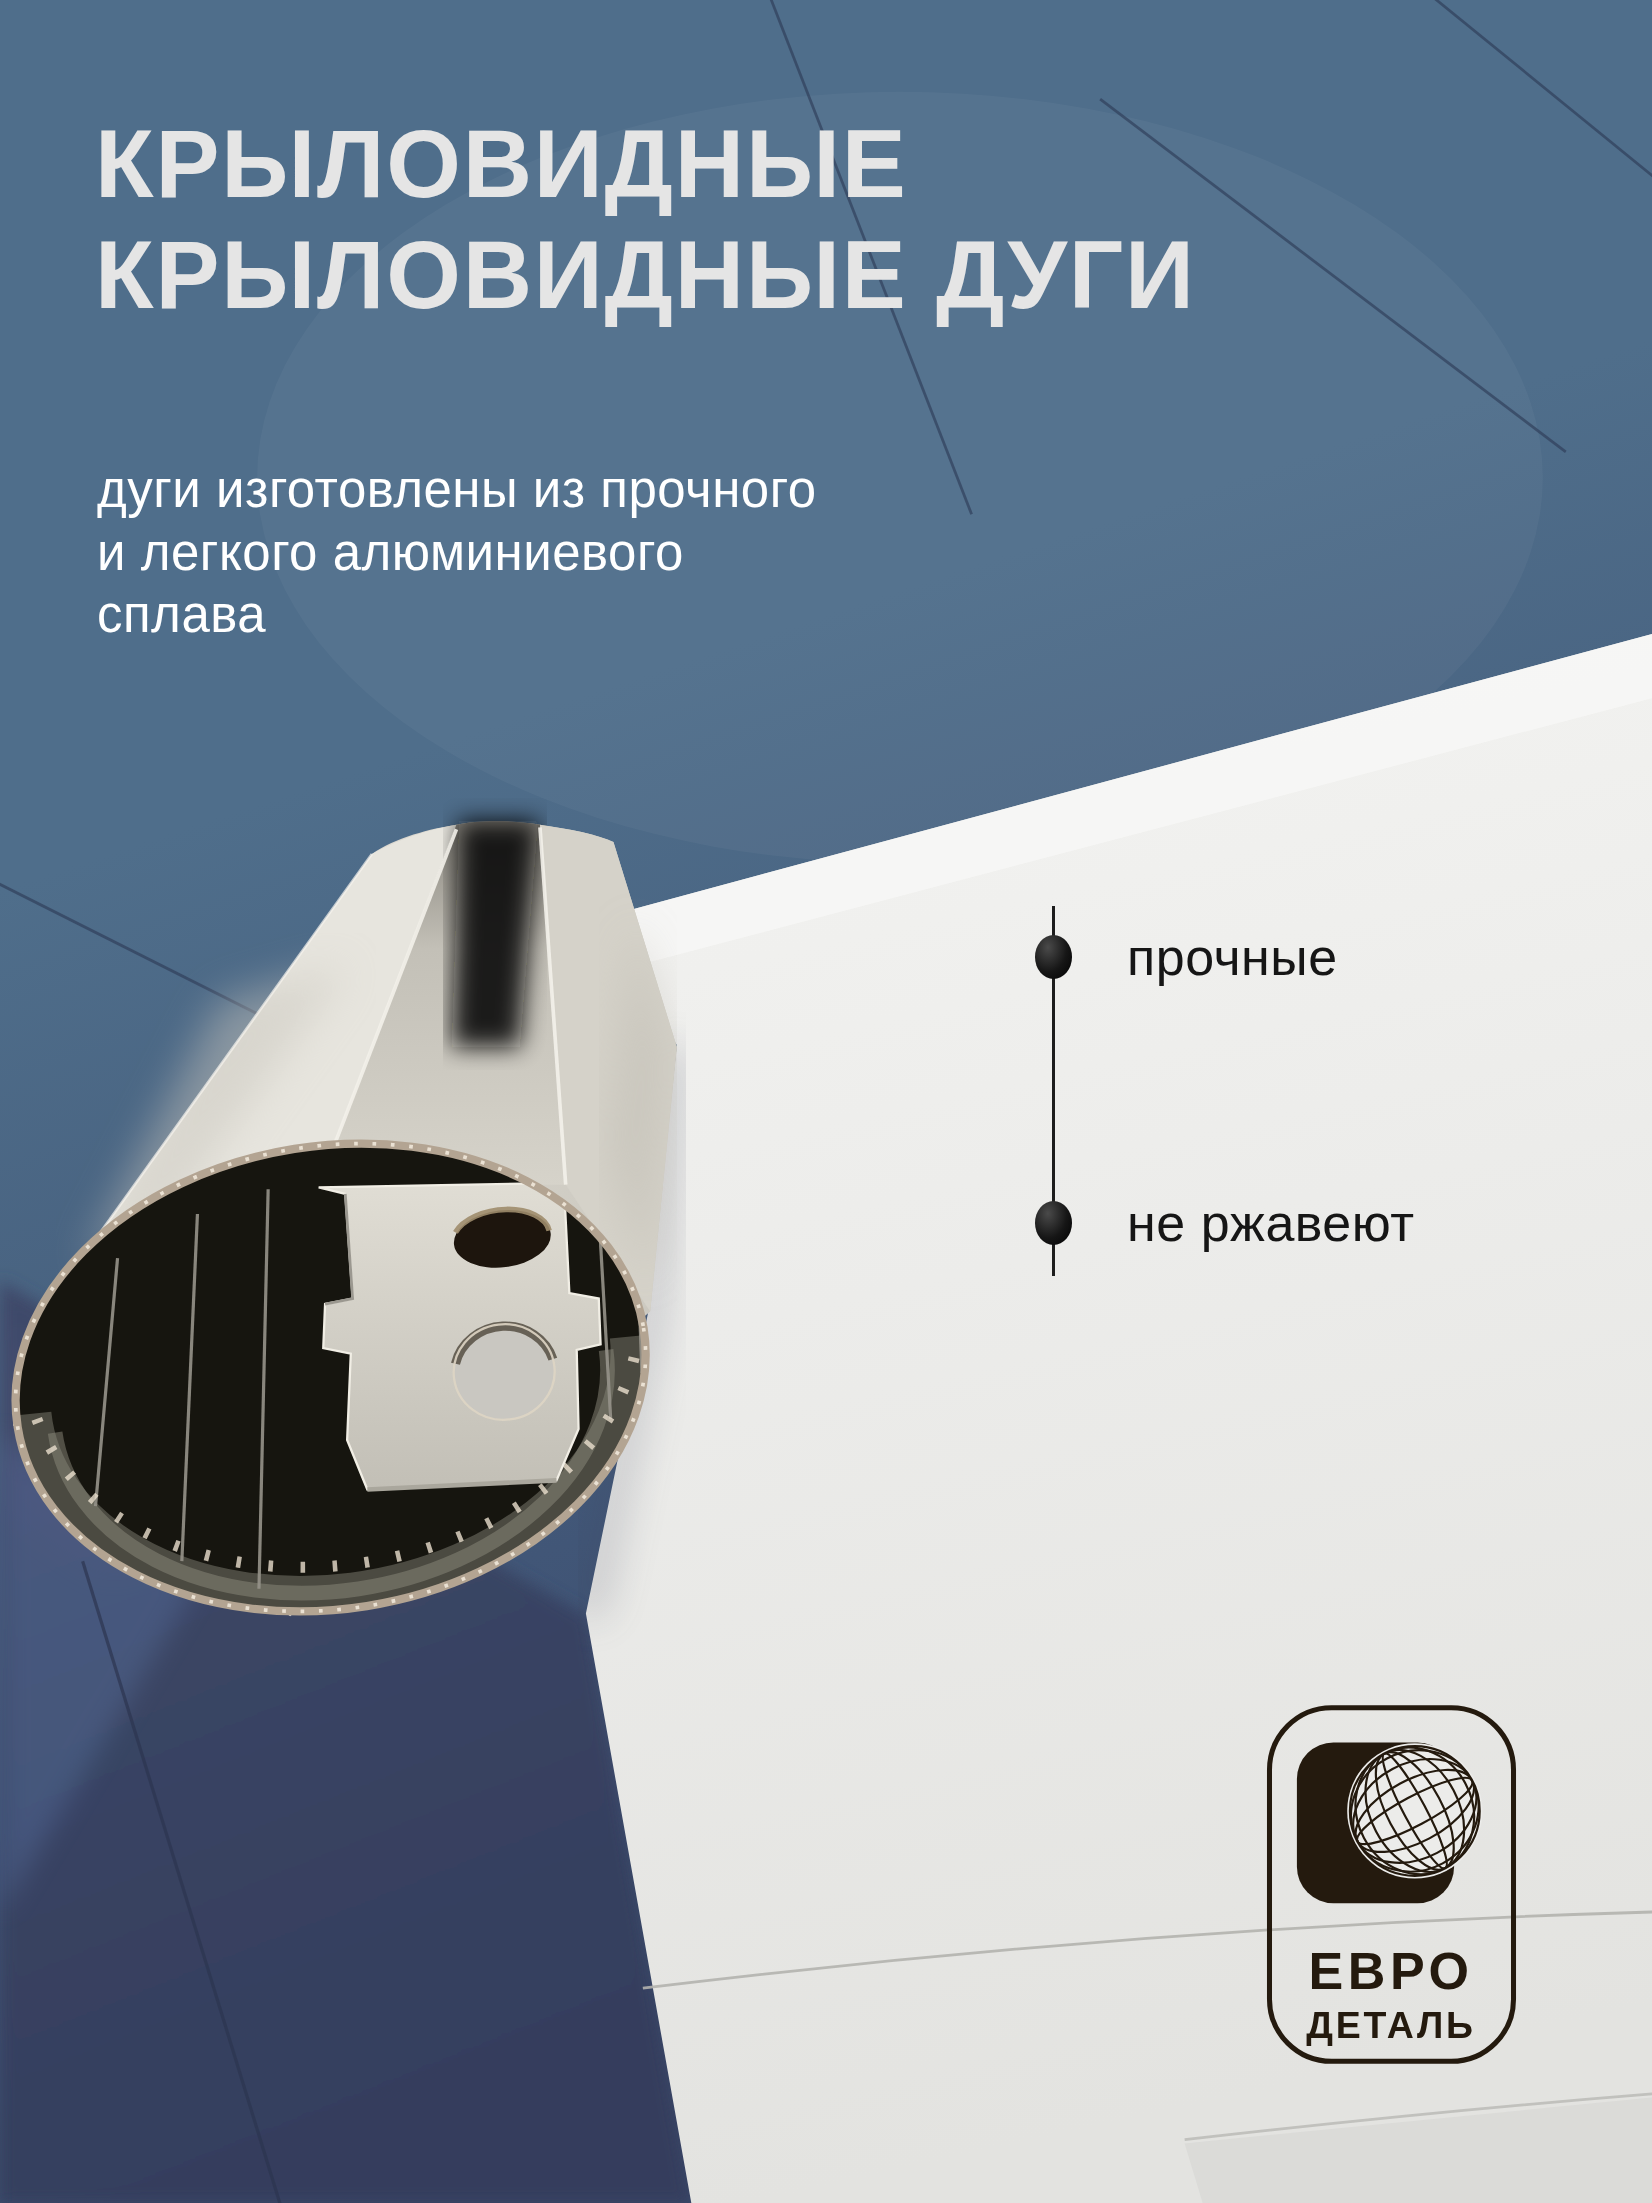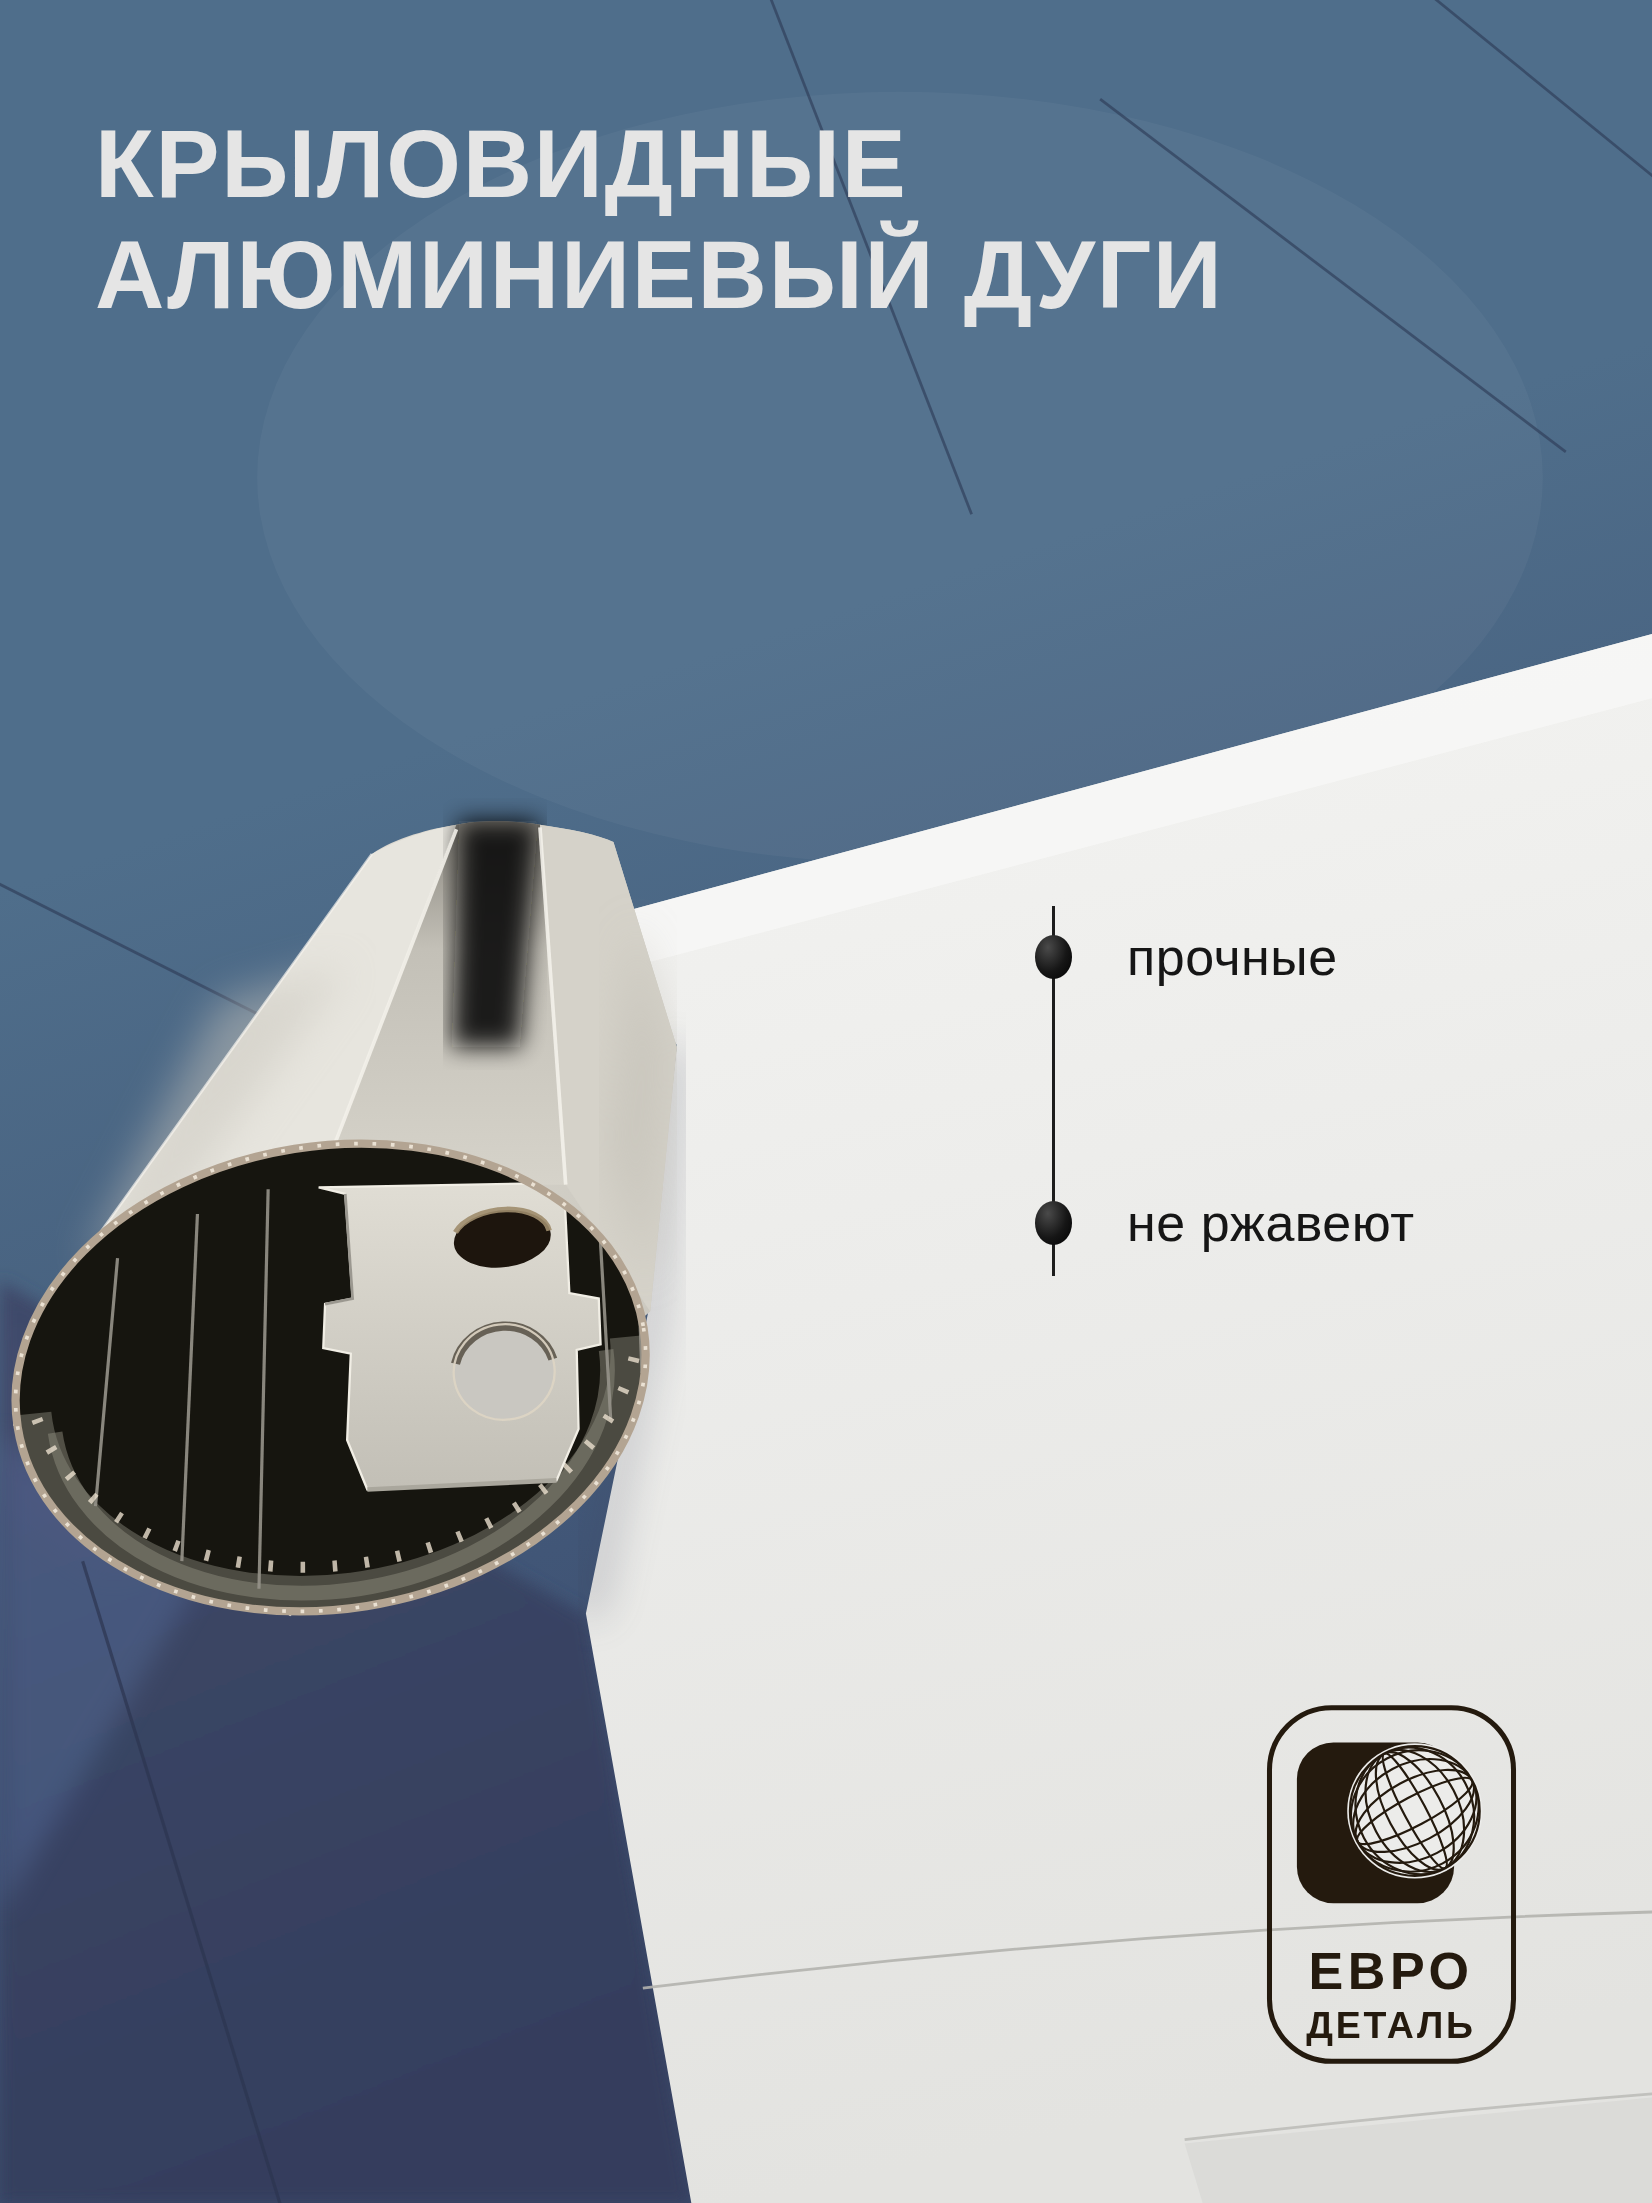--- a/index.html
+++ b/index.html
@@ -183,23 +183,26 @@
       </g>
 
       <ellipse cx="360" cy="1500" rx="345" ry="252" transform="rotate(-9 360 1500)" fill="none" stroke="#b1a violet" opacity="0"></ellipse>
       <ellipse cx="360" cy="1500" rx="345" ry="252" transform="rotate(-9 360 1500)" fill="none" stroke="#b3a492" stroke-width="9"></ellipse>
       <ellipse cx="360" cy="1500" rx="345" ry="252" transform="rotate(-9 360 1500)" fill="none" stroke="#f0e8da" stroke-width="4" stroke-dasharray="4 16" opacity="0.9"></ellipse>
     </g>
   </svg>
 
   <div id="title" class="overlay">
     <div>КРЫЛОВИДНЫЕ</div>
-    <div>АЛЮМИНИЕВЫЙ ДУГИ</div>
+    <div>КРЫЛОВИДНЫЕ ДУГИ</div>
   </div>
 
+  <div id="subtitle" class="overlay">дуги изготовлены из прочного
+и легкого алюминиевого
+сплава</div>
 
   <div id="features" class="overlay">
     <div id="feature-line"></div>
     <div class="feature-row frow0">
       <div class="bullet-dot"></div>
       <div class="feature-label">прочные</div>
     </div>
     <div class="feature-row frow2">
       <div class="bullet-dot"></div>
       <div class="feature-label">не ржавеют</div>

